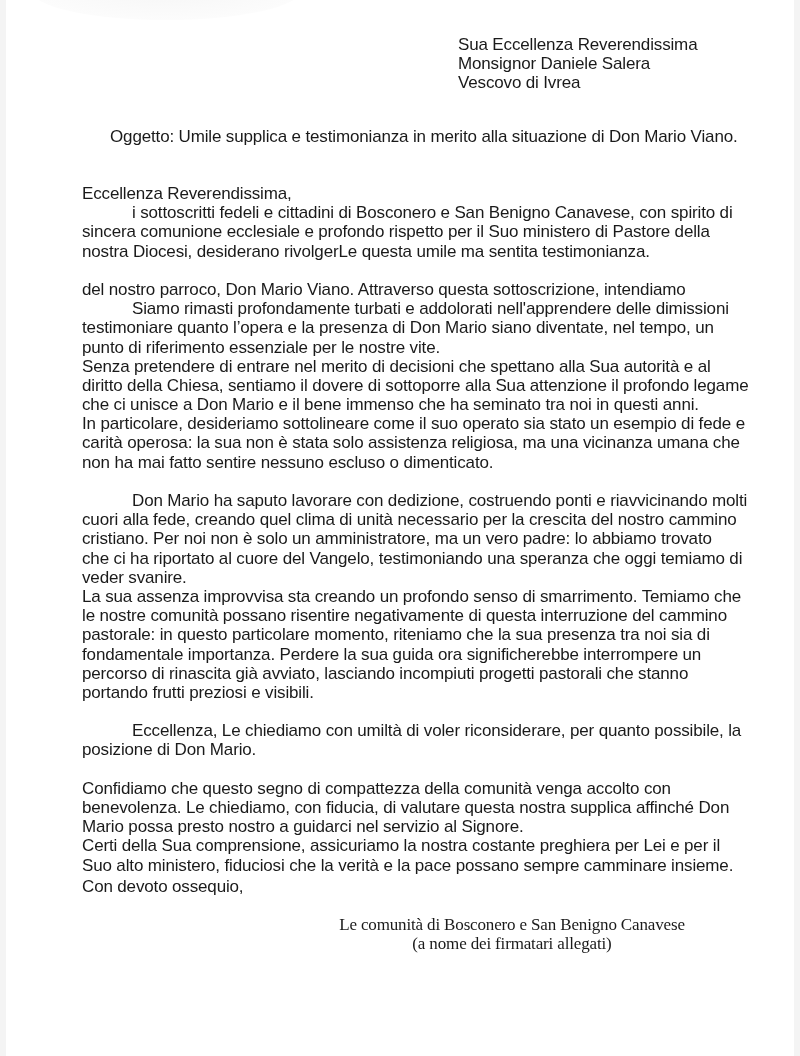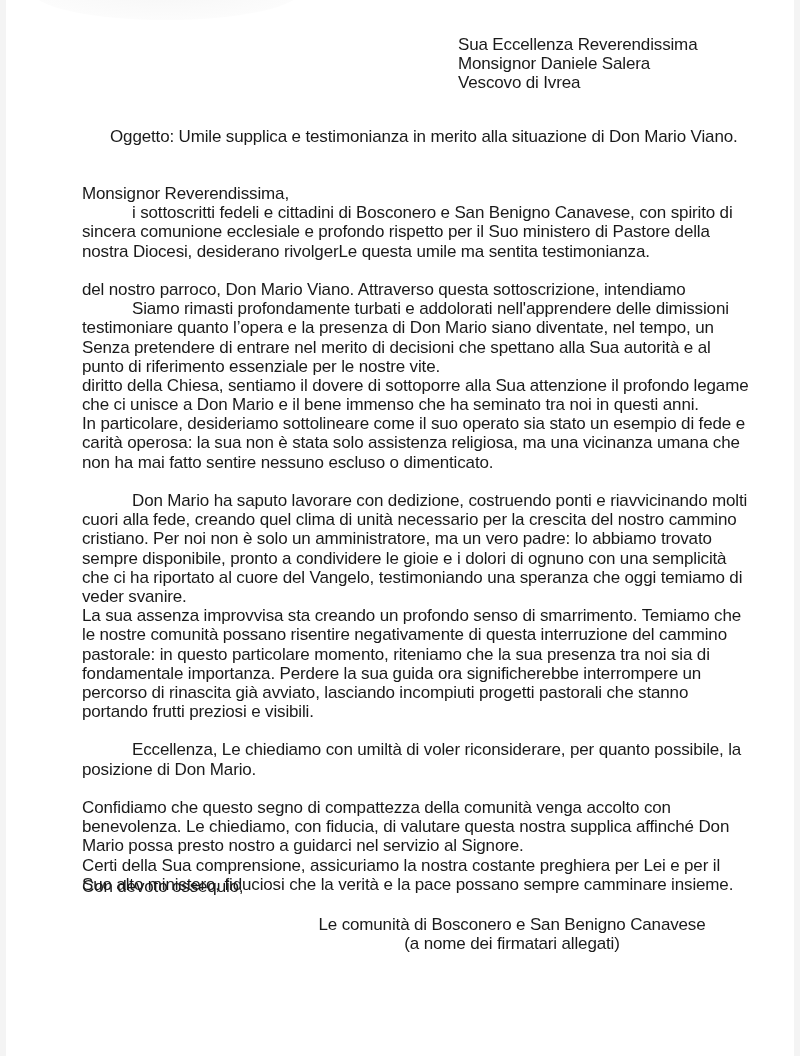--- a/index.html
+++ b/index.html
@@ -64,65 +64,64 @@
       left: 76px;
       top: 877px;
     }
     .signature {
       position: absolute;
       left: 310px;
       top: 915px;
       width: 392px;
       text-align: center;
     }
-    .signature div { height: 19.2px; }
+    .signature div { height: 19.2px; font-family: Liberation Serif, serif; }
   </style>
 </head>
 <body>
 
 <div class="page">
   <div class="smudge"></div>
 
   <div class="recipient text">
     <div>Sua Eccellenza Reverendissima</div>
     <div>Monsignor Daniele Salera</div>
     <div>Vescovo di Ivrea</div>
   </div>
 
   <div class="subject text">Oggetto: Umile supplica e testimonianza in merito alla situazione di Don Mario Viano.</div>
 
   <div class="body text">
-    <span class="line">Monsignor Reverendissima,</span>
+    <span class="line">Eccellenza Reverendissima,</span>
 
     <div>
       <span class="line indent">i sottoscritti fedeli e cittadini di Bosconero e San Benigno Canavese, con spirito di</span>
       <span class="line">sincera comunione ecclesiale e profondo rispetto per il Suo ministero di Pastore della</span>
       <span class="line">nostra Diocesi, desiderano rivolgerLe questa umile ma sentita testimonianza.</span>
     </div>
     <div class="gap"></div>
 
     <div>
       <span class="line">del nostro parroco, Don Mario Viano. Attraverso questa sottoscrizione, intendiamo</span>
       <span class="line indent">Siamo rimasti profondamente turbati e addolorati nell'apprendere delle dimissioni</span>
       <span class="line">testimoniare quanto l’opera e la presenza di Don Mario siano diventate, nel tempo, un</span>
+      <span class="line">punto di riferimento essenziale per le nostre vite.</span>
       <span class="line">Senza pretendere di entrare nel merito di decisioni che spettano alla Sua autorità e al</span>
-      <span class="line">punto di riferimento essenziale per le nostre vite.</span>
       <span class="line">diritto della Chiesa, sentiamo il dovere di sottoporre alla Sua attenzione il profondo legame</span>
       <span class="line">che ci unisce a Don Mario e il bene immenso che ha seminato tra noi in questi anni.</span>
       <span class="line">In particolare, desideriamo sottolineare come il suo operato sia stato un esempio di fede e</span>
       <span class="line">carità operosa: la sua non è stata solo assistenza religiosa, ma una vicinanza umana che</span>
       <span class="line">non ha mai fatto sentire nessuno escluso o dimenticato.</span>
     </div>
     <div class="gap"></div>
 
     <div>
       <span class="line indent">Don Mario ha saputo lavorare con dedizione, costruendo ponti e riavvicinando molti</span>
       <span class="line">cuori alla fede, creando quel clima di unità necessario per la crescita del nostro cammino</span>
       <span class="line">cristiano. Per noi non è solo un amministratore, ma un vero padre: lo abbiamo trovato</span>
-      <span class="line">sempre disponibile, pronto a condividere le gioie e i dolori di ognuno con una semplicità</span>
       <span class="line">che ci ha riportato al cuore del Vangelo, testimoniando una speranza che oggi temiamo di</span>
       <span class="line">veder svanire.</span>
       <span class="line">La sua assenza improvvisa sta creando un profondo senso di smarrimento. Temiamo che</span>
       <span class="line">le nostre comunità possano risentire negativamente di questa interruzione del cammino</span>
       <span class="line">pastorale: in questo particolare momento, riteniamo che la sua presenza tra noi sia di</span>
       <span class="line">fondamentale importanza. Perdere la sua guida ora significherebbe interrompere un</span>
       <span class="line">percorso di rinascita già avviato, lasciando incompiuti progetti pastorali che stanno</span>
       <span class="line">portando frutti preziosi e visibili.</span>
     </div>
     <div class="gap"></div>

